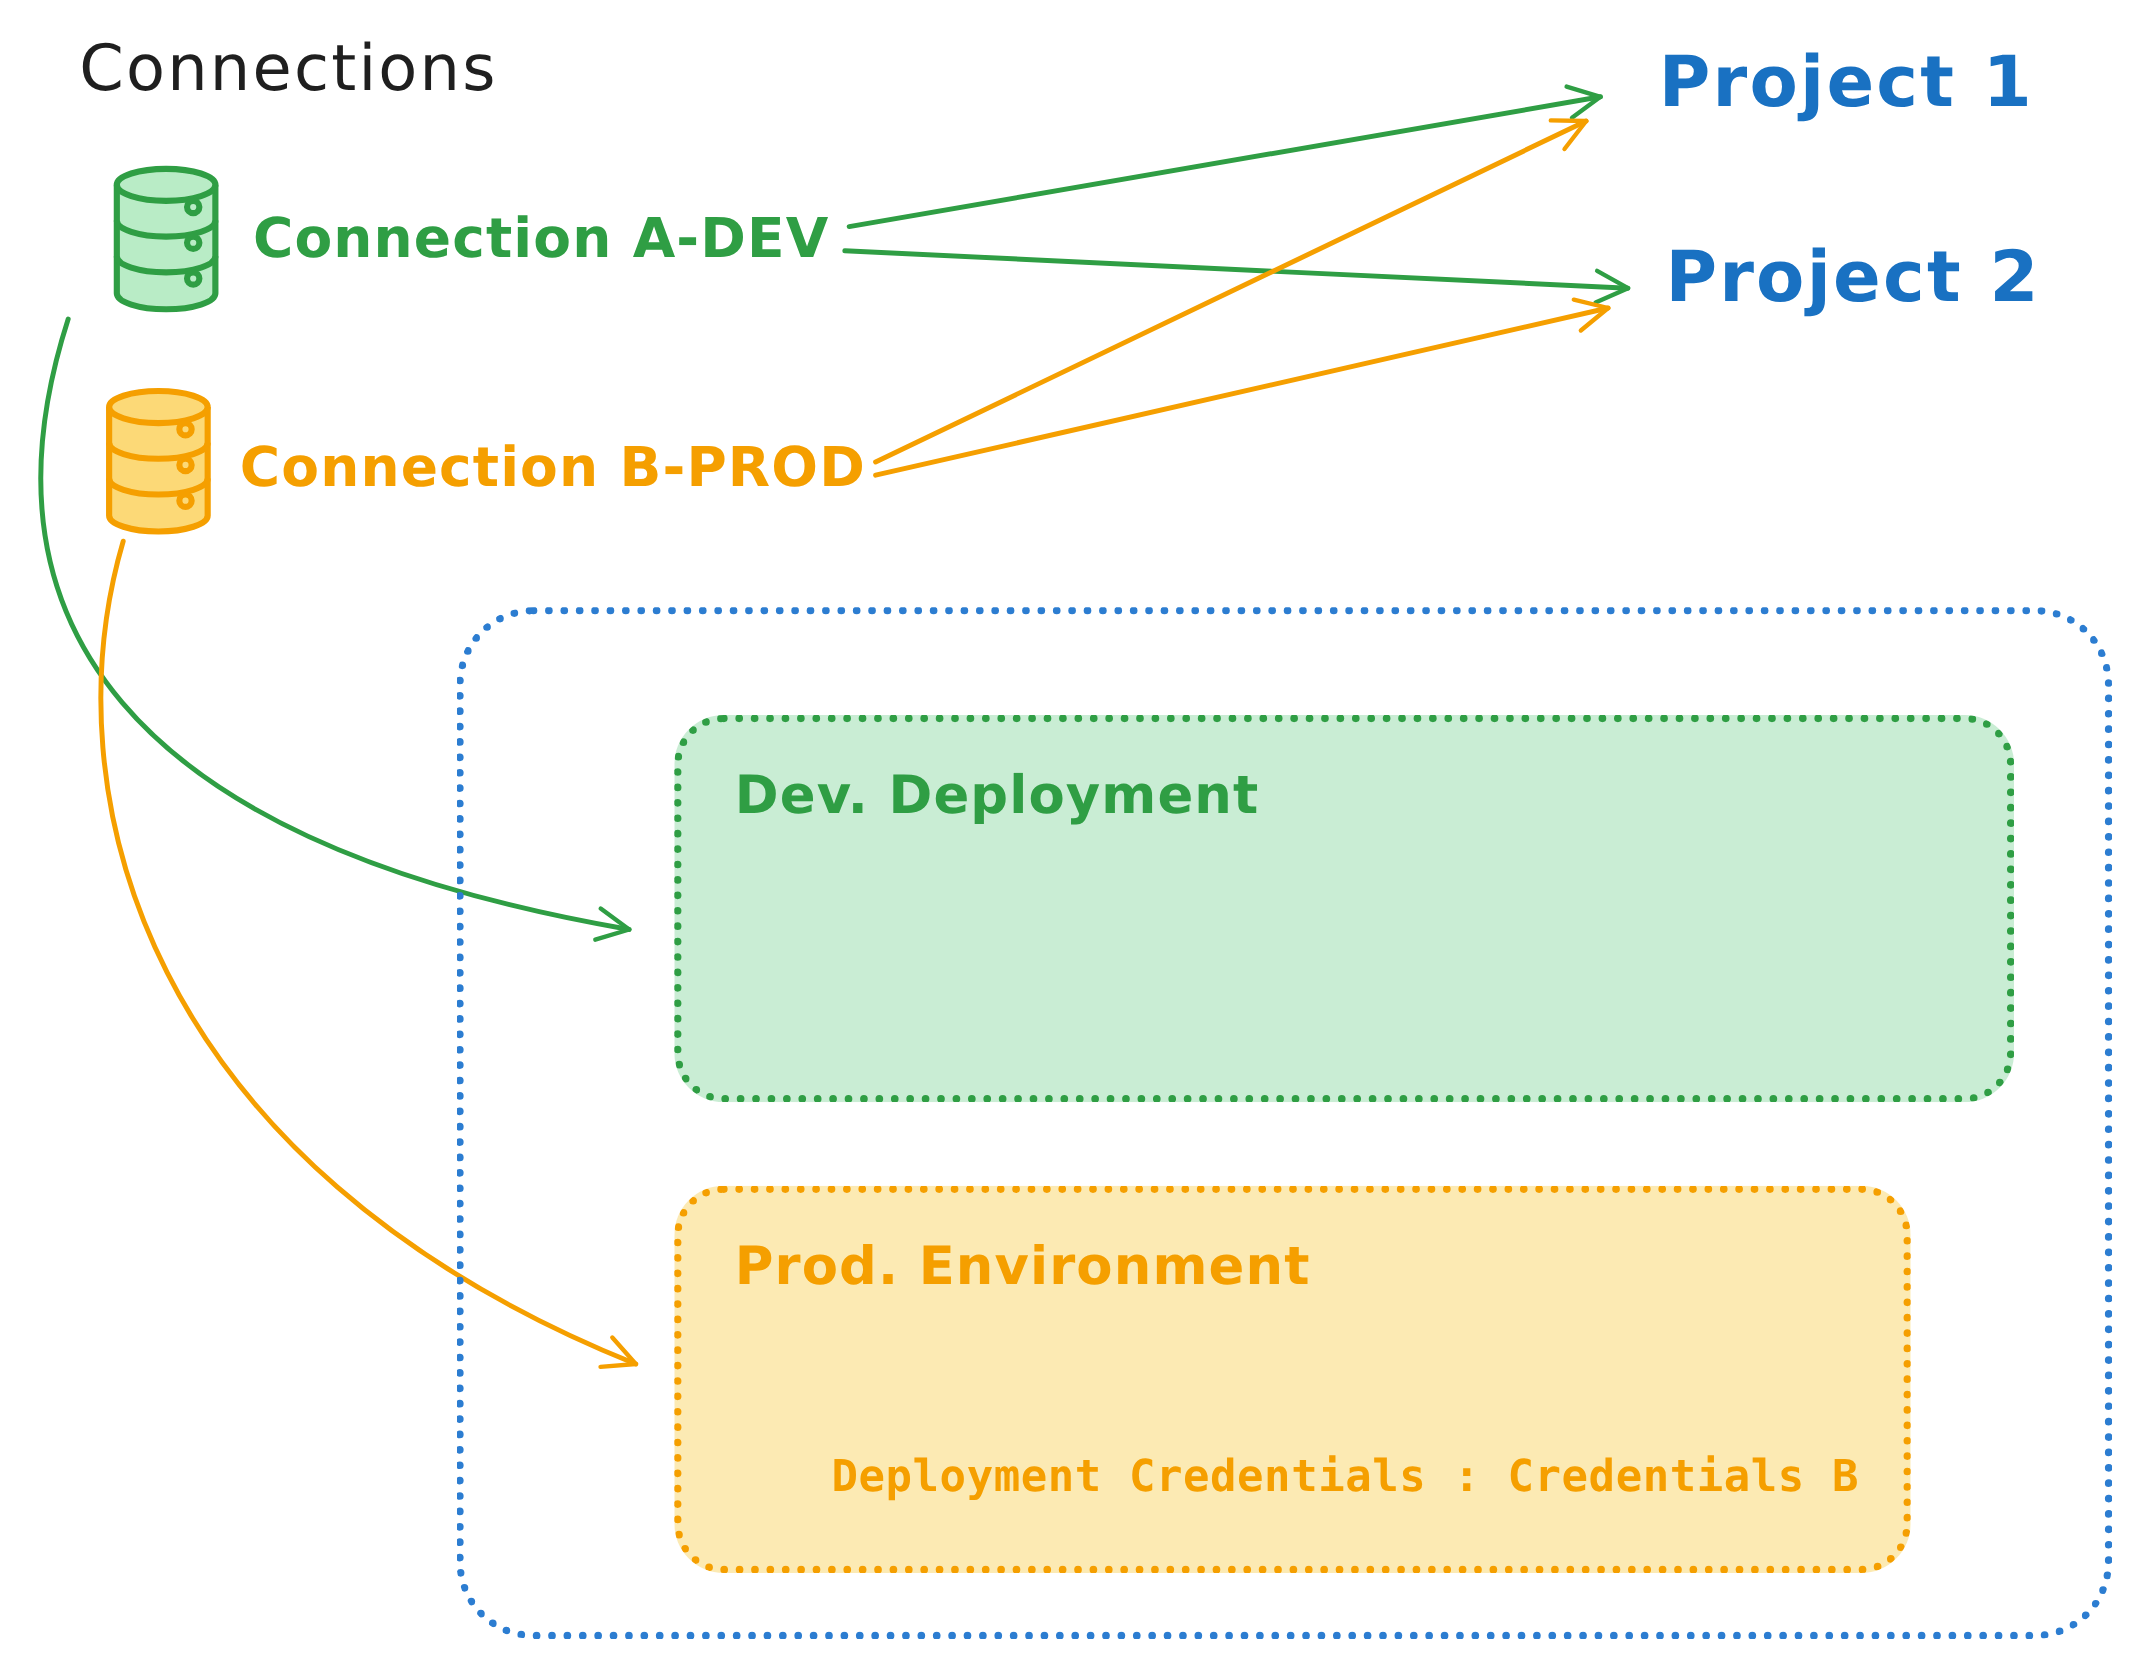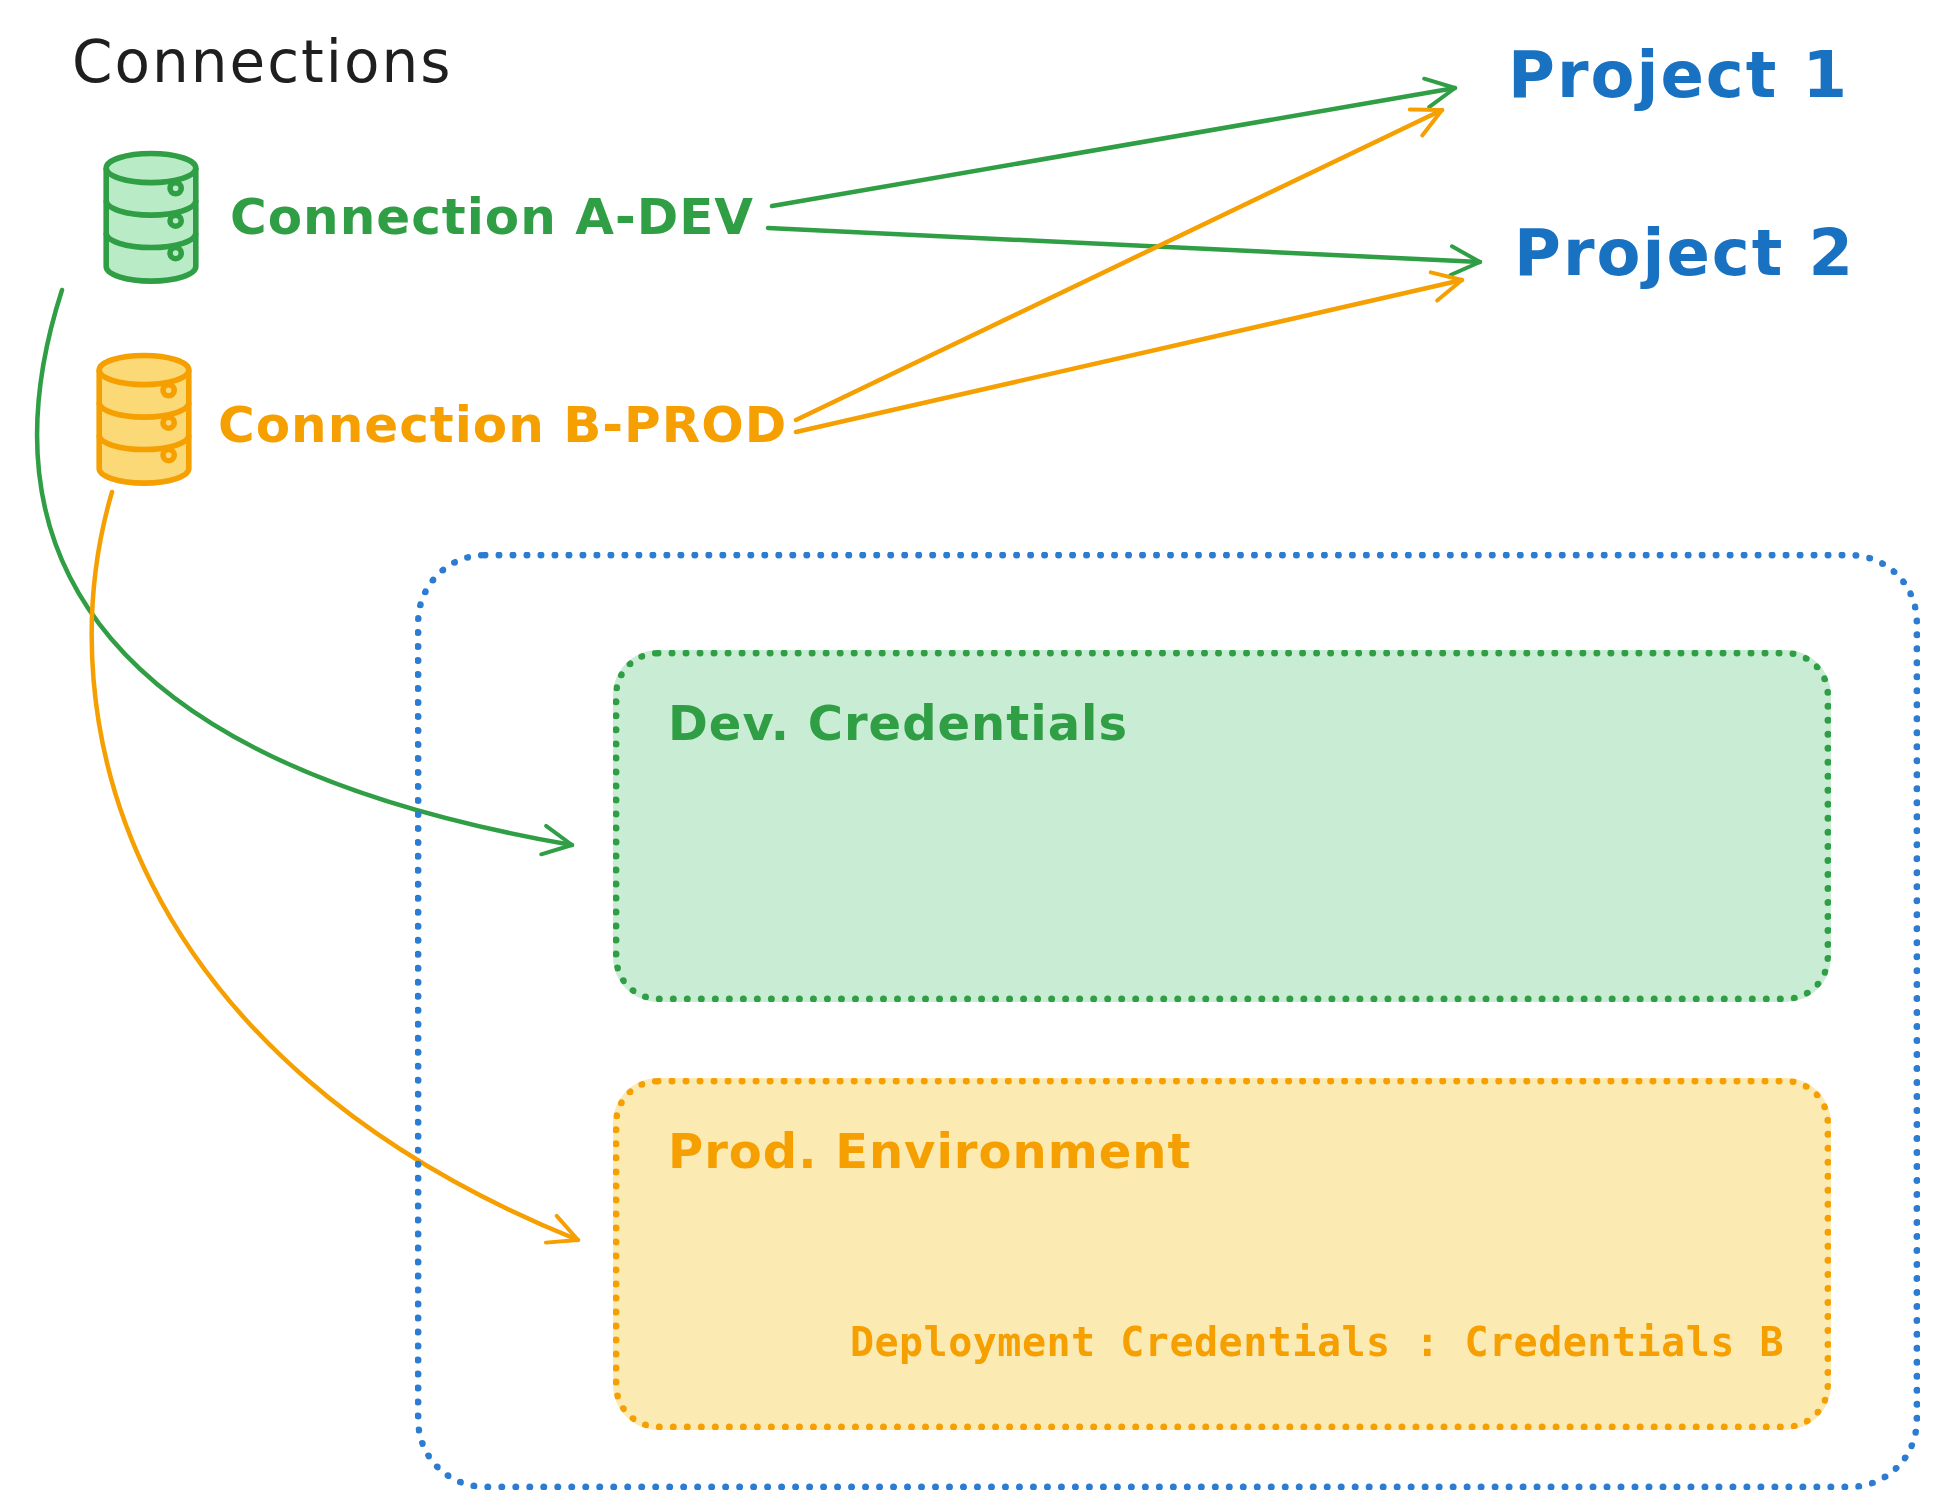--- a/index.html
+++ b/index.html
@@ -91,21 +91,21 @@
     border-radius:45px;
   }
   .env-dev{
     left:613px; top:650px;
     width:1218px; height:352px;
     background:var(--green_fill);
     border:7px dotted var(--green);
   }
   .env-prod{
     left:613px; top:1078px;
-    width:1218px; height:352px;
+    width:1124px; height:352px;
     background:var(--orange_fill);
     border:7px dotted var(--orange);
     text-align:center;
   }
   .env-title{
     position:absolute;
     left:48px; top:38px;
     font-size:48px;
     font-weight:700;
     letter-spacing:1px;
@@ -172,21 +172,21 @@
     <circle class="db-body" cx="72" cy="93" r="5"></circle>
   </svg>
   <span class="conn-label label-b">Connection B-PROD</span>
 
   <div class="project project-3">Project 1</div>
   <div class="project project-2">Project 2</div>
 
   <div class="project1-box"></div>
 
   <div class="env env-dev">
-    <div class="env-title">Dev. Credentials</div>
+    <div class="env-title">Dev. Deployment</div>
   </div>
 
   <div class="env env-prod">
     <div class="env-title">Prod. Environment</div>
     <div class="env-cred">Deployment Credentials : Credentials B</div>
   </div>
 
 </div>
 
 </body></html>

